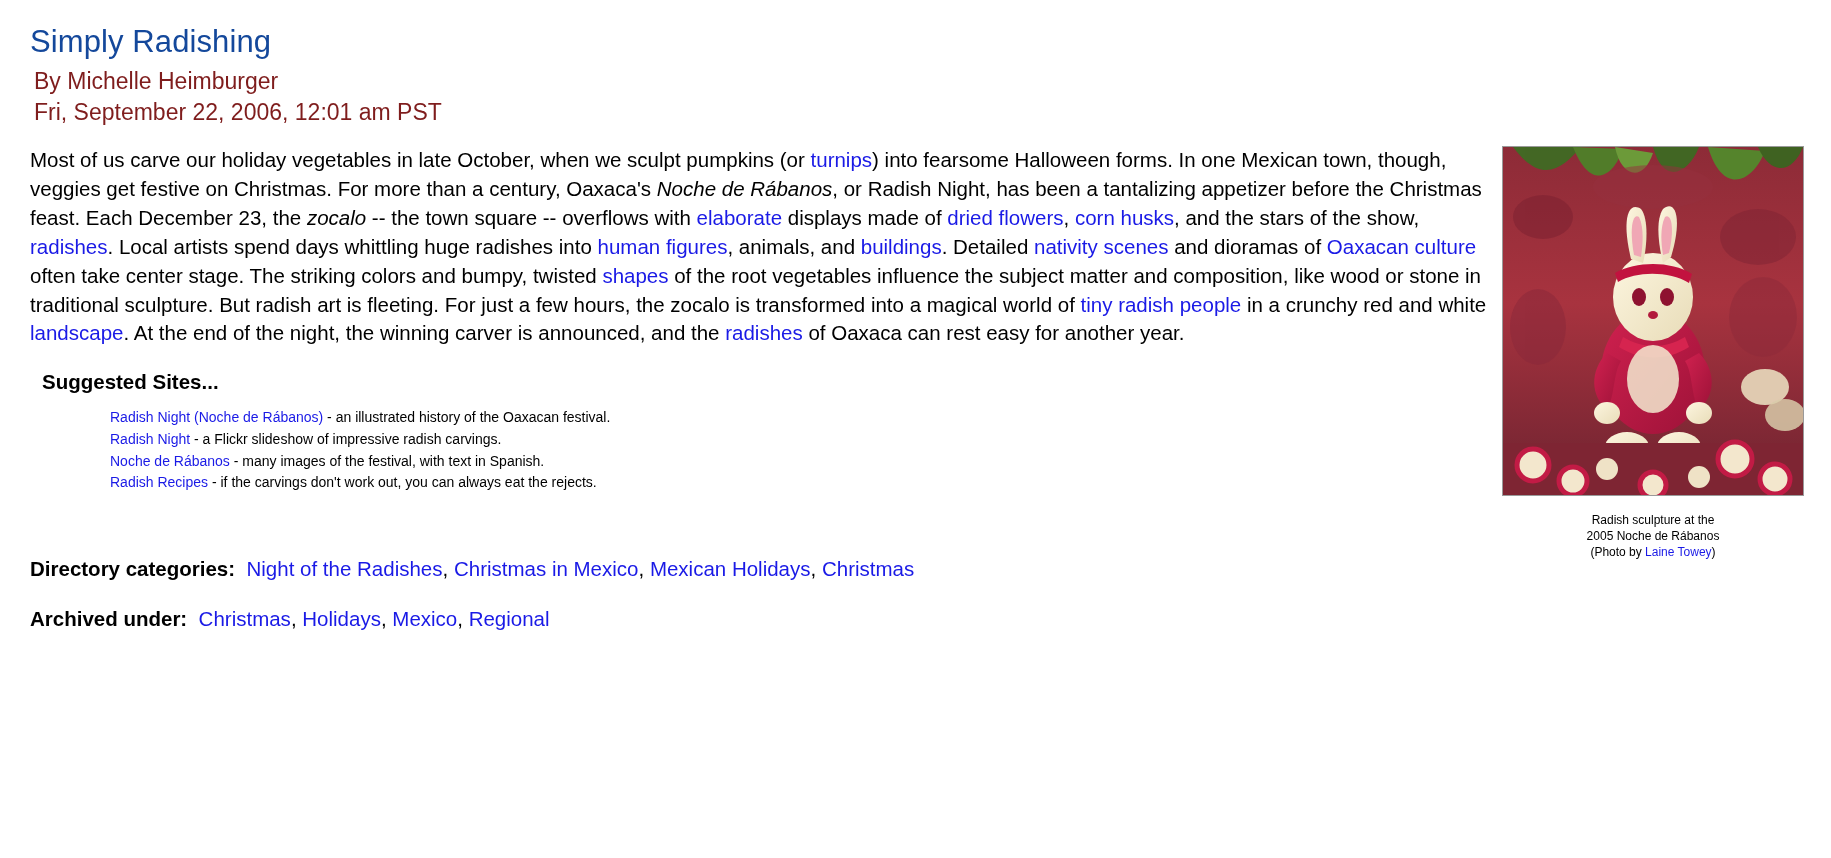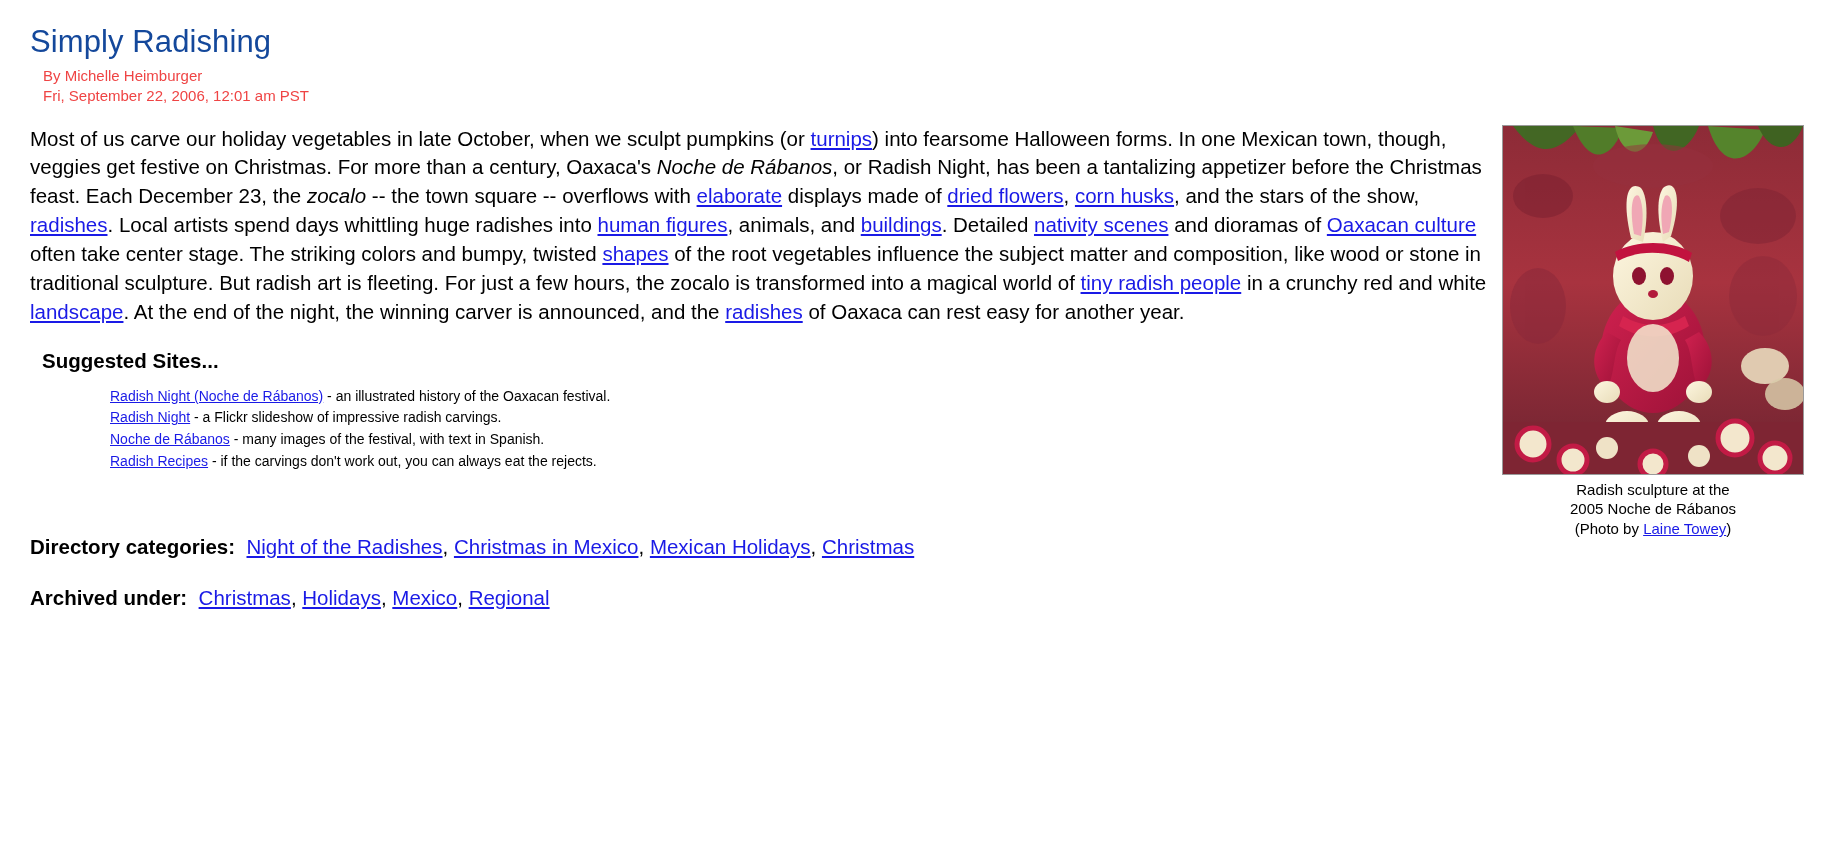--- a/index.html
+++ b/index.html
@@ -22,43 +22,42 @@
     padding: 24px 30px 0 30px;
   }
   .article-title {
     font-size: 31px;
     font-weight: normal;
     color: #14489b;
     margin: 0 0 6px 0;
     letter-spacing: 0.1px;
   }
   .byline {
-    font-size: 15px;
-    color: #ef4444;
+    font-size: 23px;
+    color: #7f1d1d;
     line-height: 1.35;
-    margin: 0 0 18px 13px;
+    margin: 0 0 18px 4px;
   }
   .byline div { white-space: pre; }
 
   .content-wrap {
     position: relative;
   }
   .body-col {
     width: 1465px;
   }
   .article-body {
     font-size: 20.5px;
     line-height: 1.41;
     color: #000000;
     margin: 0 0 22px 0;
     text-align: left;
   }
   a, .link {
     color: #1a1ae6;
-    text-decoration: underline;
     cursor: pointer;
   }
   .article-body em { font-style: italic; }
 
   .suggested-heading {
     font-size: 20.5px;
     font-weight: bold;
     margin: 0 0 14px 12px;
   }
   .suggested-list {
@@ -88,23 +87,23 @@
     width: 300px;
     height: 348px;
     border: 1px solid #9a9a9a;
     display: block;
     position: relative;
     overflow: hidden;
     background: #6b2430;
   }
   .figure-img svg { display: block; width: 100%; height: 100%; }
   .figure-caption {
-    font-size: 15px;
+    font-size: 12px;
     line-height: 1.32;
-    margin-top: 5px;
+    margin-top: 17px;
     color: #000;
   }
 </style>
 </head>
 <body>
 
 <div class="page">
 
   <h1 class="article-title">Simply Radishing</h1>
 

